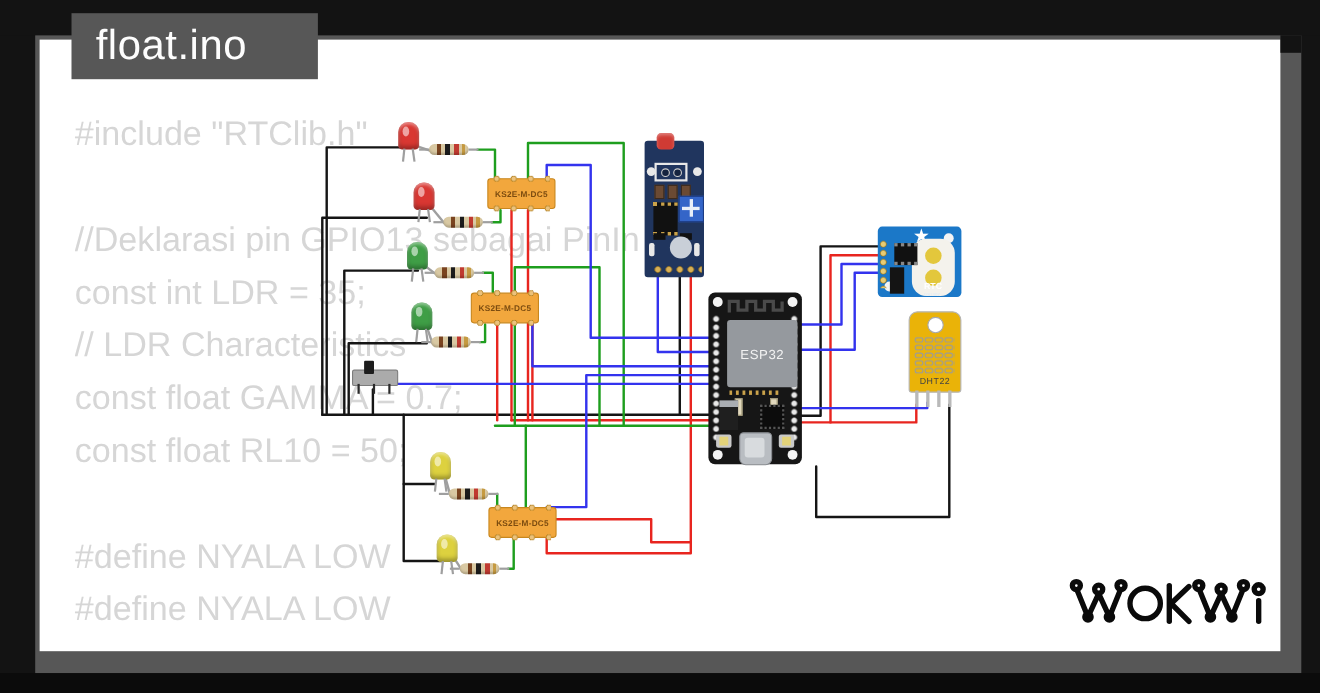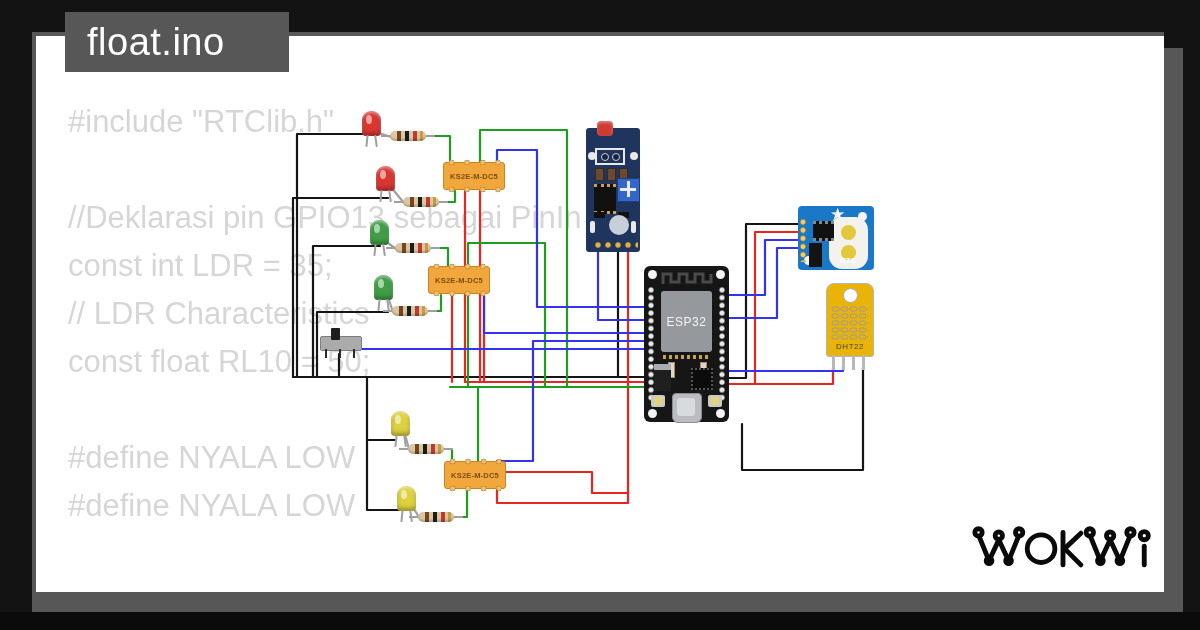--- a/index.html
+++ b/index.html
@@ -85,21 +85,21 @@
   .ldrmod .pins{position:absolute;left:8px;top:113px;width:44px;height:9px;
      background-image:radial-gradient(circle at 4px 4px,#d8b056 2px,#8f6d20 2.8px,transparent 3.2px);
      background-size:10px 9px;background-repeat:repeat-x;}
 
   
   .esp32{width:85px;height:156px;background:#161616;border-radius:6px;}
   .esp32 .hole{position:absolute;width:9px;height:9px;border-radius:50%;background:#f4f4f4;}
   .esp32 .pincol{position:absolute;top:20px;width:8px;height:116px;
      background-image:radial-gradient(circle at 4px 4px,#e9e9e9 1.9px,#6f6f6f 2.7px,transparent 3.2px);
      background-size:8px 7.7px;background-repeat:repeat-y;}
-  .esp32 .shield{position:absolute;left:17px;top:25px;width:51px;height:61px;background:#95999e;
+  .esp32 .shield{position:absolute;left:17px;top:25px;width:64px;height:61px;background:#95999e;
                  border:1px solid #6e7control3;border-radius:3px;display:flex;align-items:center;justify-content:center;}
   .esp32 .shield span{font-size:12px;color:#f2f2f2;letter-spacing:.5px;}
   .esp32 .hdrrow{position:absolute;left:19px;top:89px;width:47px;height:4px;
      background-image:linear-gradient(90deg,#caa24a 0 3px,transparent 3px 6px);background-size:6px 4px;}
   .esp32 .hdr2{position:absolute;top:96px;width:5px;height:14px;background:#e2d9bd;border:1px solid #9a9170;}
   .esp32 .vreg{position:absolute;left:10px;top:98px;width:17px;height:21px;background:#1f1f1f;
                border-top:6px solid #a9adb2;}
   .esp32 .ic2{position:absolute;left:47px;top:102px;width:18px;height:18px;background:#0c0c0c;
               border:2px dotted #555;}
   .esp32 .btn{position:absolute;top:129px;width:14px;height:12px;background:#c9c9c9;border-radius:2px;}
@@ -148,20 +148,21 @@
 <div class="titlebox">
   <span>float.ino</span>
 </div>
 
 <div class="code-layer">
   <div class="code-line">#include "RTClib.h"</div>
   <div class="code-line"></div>
   <div class="code-line">//Deklarasi pin GPIO13 sebagai PinIn</div>
   <div class="code-line">const int LDR = 35;</div>
   <div class="code-line">// LDR Characteristics</div>
+  <div class="code-line">const float GAMMA = 0.7;</div>
   <div class="code-line">const float RL10 = 50;</div>
   <div class="code-line"></div>
   <div class="code-line">#define NYALA LOW</div>
   <div class="code-line">#define NYALA LOW</div>
 </div>
 
 <svg class="wires" width="1200" height="630">
 
   <polyline class="wk" points="374,134 297,134 297,377"></polyline>
   <polyline class="wk" points="388,198 293,198 293,377"></polyline>

